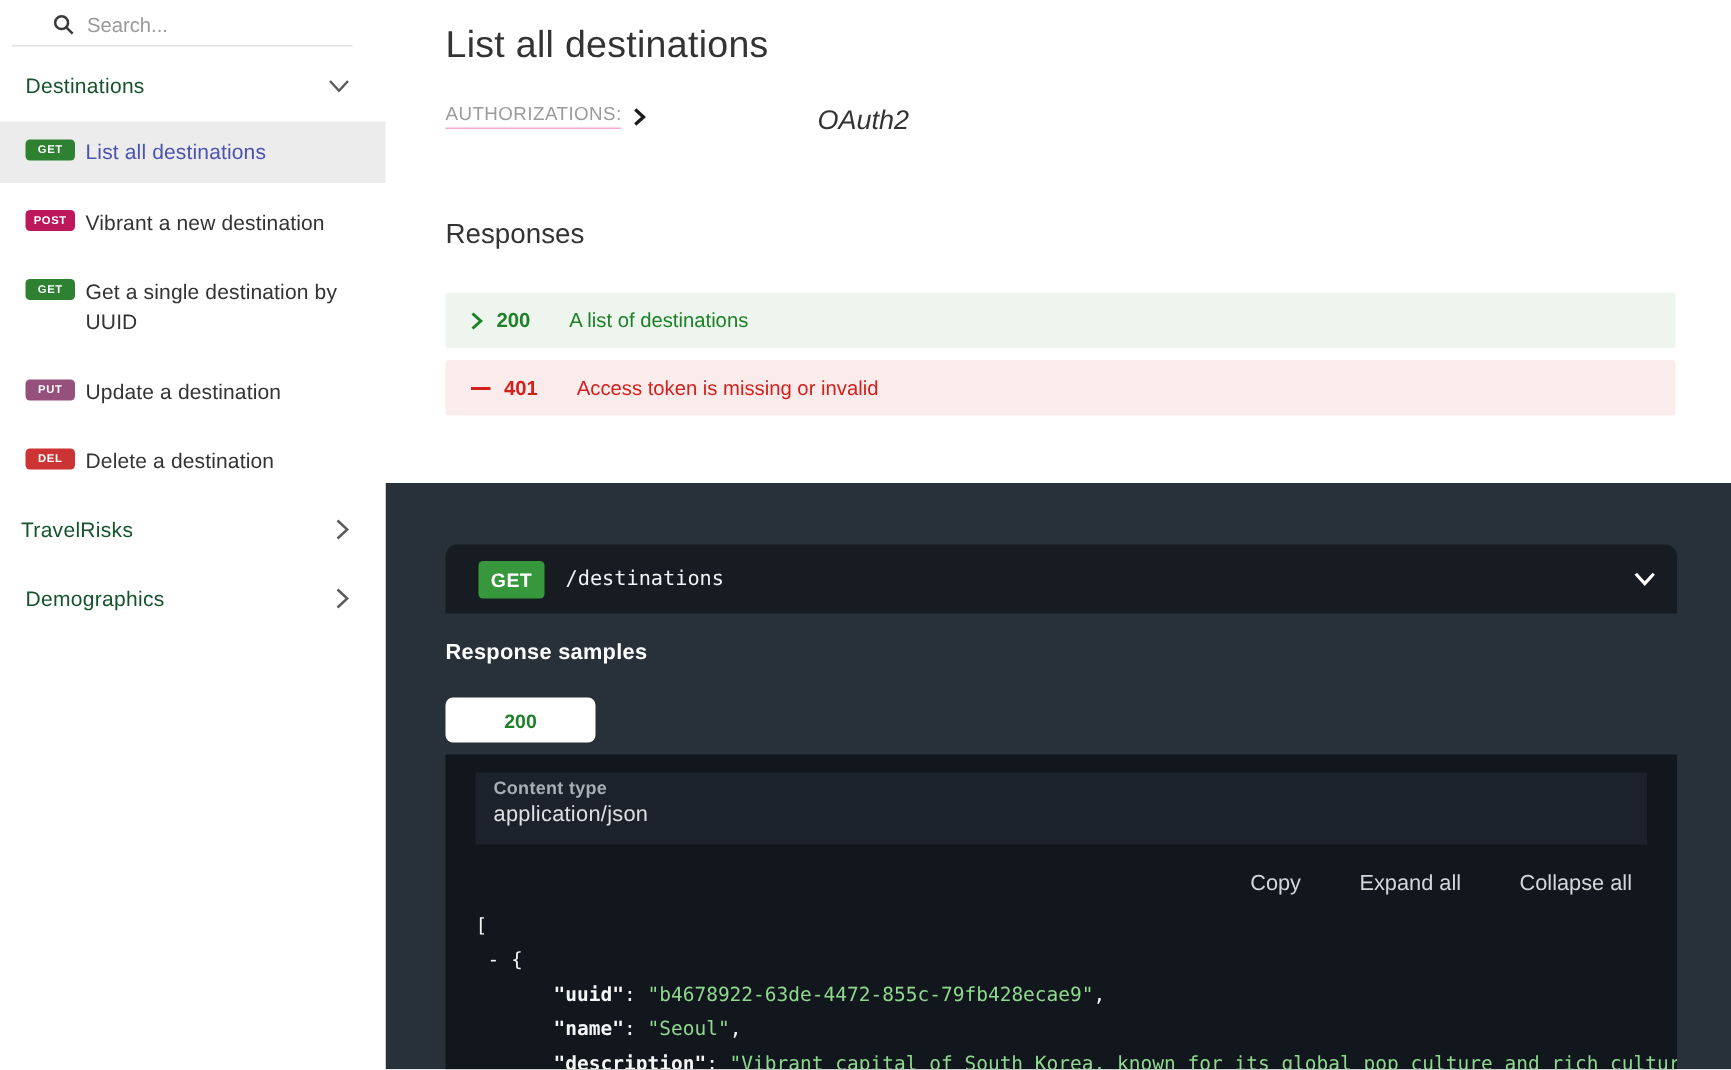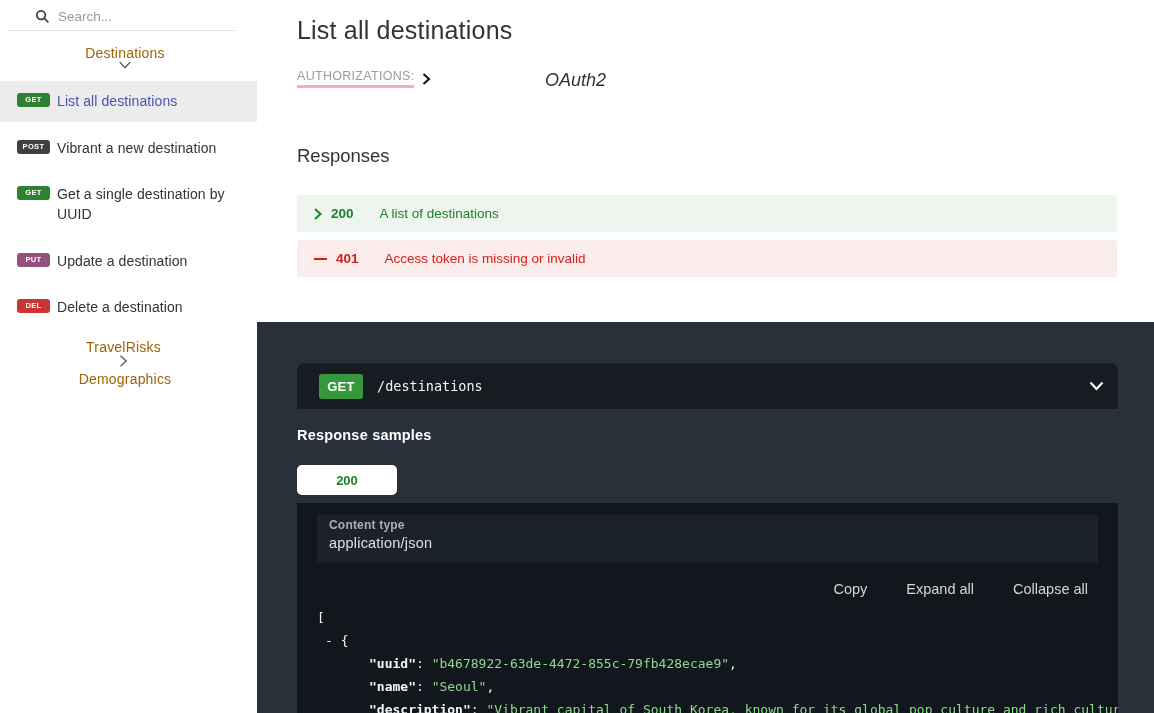--- a/index.html
+++ b/index.html
@@ -8,37 +8,37 @@
   .page { position:relative; width:1154px; height:713px; background:#fff; overflow:hidden; }
 
   
   .sidebar { position:absolute; left:0; top:0; width:257px; height:713px; background:#fff; z-index:3; }
   .search-row { position:absolute; top:4px; left:0; right:0; height:24px; display:flex; align-items:center; padding-left:8px;margin-left:27px; }
   .search-row input { border:none; outline:none; background:transparent; font-family:"Liberation Sans",sans-serif;
     font-size:13.5px; color:#333; margin-left:8px; width:200px; }
   .search-row input::placeholder { color:#9a9a9a; }
   .search-divider { position:absolute; top:30px; left:8px; right:22px; border:none; border-top:1px solid #e1e1e1; }
 
-  .sgroup { position:absolute; left:0; right:0; display:flex; align-items:center; justify-content:center;
-    padding:0 24px 0 17px; font-size:14px; color:#a16207; cursor:pointer; letter-spacing:.2px;flex-direction:column; }
+  .sgroup { position:absolute; left:0; right:0; display:flex; align-items:center; justify-content:space-between;
+    padding:0 24px 0 17px; font-size:14px; color:#14532d; cursor:pointer; letter-spacing:.2px; }
   .sitem { position:absolute; left:0; right:0; padding:10px 16px 10px 57px; font-size:14px; line-height:20px;
     color:#333; cursor:pointer; letter-spacing:.1px; }
   .sitem.active { background:#ececec; color:#4a53b0; }
   .badge { position:absolute; left:17px; top:12px; width:33px; height:14px; border-radius:3px; color:#fff;
     font-size:7.5px; font-weight:bold; letter-spacing:.4px; display:flex; align-items:center; justify-content:center; }
   .badge.get { background:#2F8132; }
-  .badge.post { background:#404040; }
+  .badge.post { background:#be185d; }
   .badge.put { background:#95507C; }
   .badge.del { background:#CC3333; }
 
   
   .content { position:absolute; left:257px; top:0; width:897px; height:322px; background:#fff; }
   .page-title { position:absolute; left:40px; top:16px; font-size:25px; font-weight:400; color:#333; letter-spacing:.2px; }
   .auth-row { position:absolute; left:40px; top:69px; display:flex; align-items:center; }
-  .auth-label { font-size:12.5px; color:#9b9b9b; letter-spacing:.3px; border-bottom:3px solid #f9a8d4; padding-bottom:2px; }
+  .auth-label { font-size:12.5px; color:#9b9b9b; letter-spacing:.3px; border-bottom:1px solid #f9a8d4; padding-bottom:2px; }
   .auth-chevron { margin-left:8px; display:inline-flex; }
   .auth-value { position:absolute; left:248px; top:1px; font-size:18px; font-style:italic; color:#333; white-space:nowrap; }
   .responses-heading { position:absolute; left:40px; top:145px; font-size:18.5px; font-weight:400; color:#333; }
 
   .resp-row { position:absolute; left:40px; width:820px; height:37px; border-radius:2px; display:flex;
     align-items:center; padding-left:17px; cursor:pointer; }
   .resp-row.success { top:195px; background:#edf5ee; color:#1d8127; }
   .resp-row.error   { top:240px; background:#fbecec; color:#d41f1c; }
   .resp-code { font-size:13.5px; font-weight:bold; margin-left:9px; }
   .resp-desc { font-size:13.5px; margin-left:26px; }

